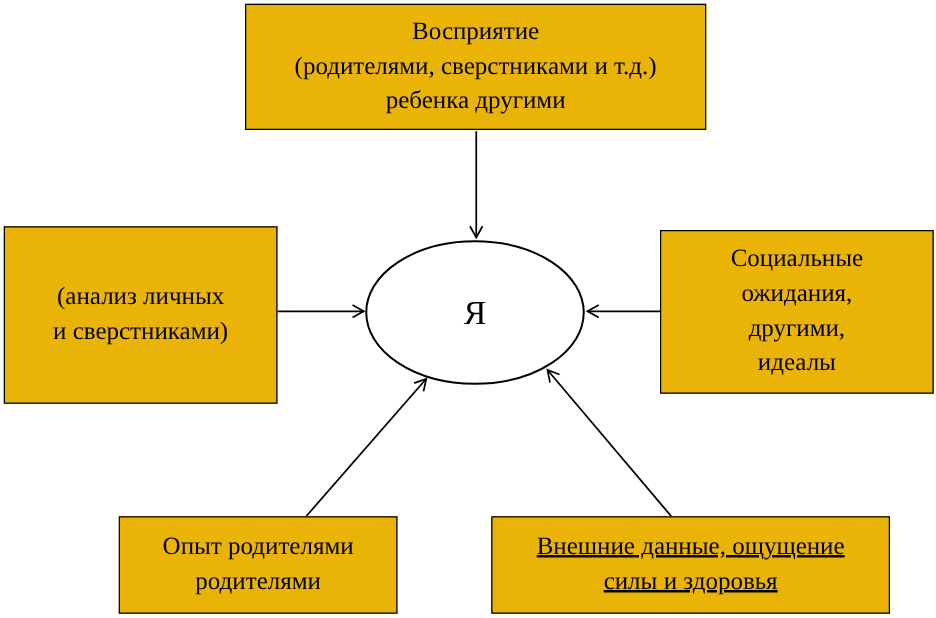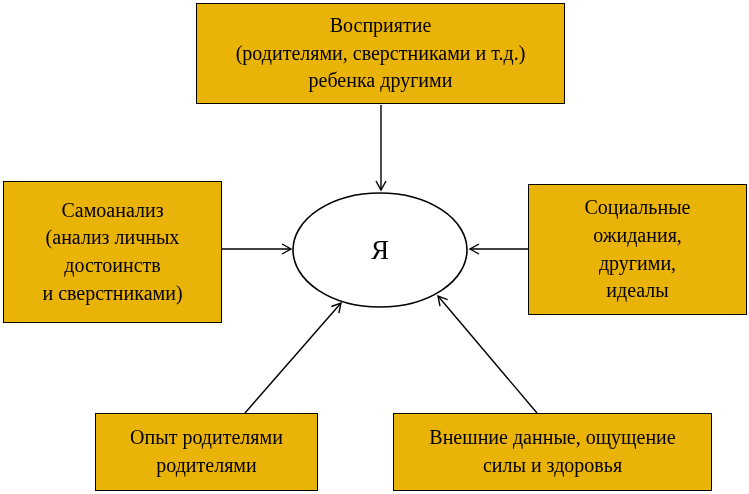--- a/index.html
+++ b/index.html
@@ -34,21 +34,21 @@
     text-align: left;
     font-size: 20px;
     line-height: 1.38;
     box-sizing: border-box;
   }
   .box span { display: block; white-space: nowrap; }
   .box-top          { left: 196px; top: 3px;   width: 369px; height: 101px; }
   .box-left         { left: 3px;   top: 181px; width: 219px; height: 142px; }
   .box-right        { left: 528px; top: 184px; width: 219px; height: 131px; }
   .box-bottom-left  { left: 95px;  top: 413px; width: 223px; height: 78px; }
-  .box-bottom-right { left: 393px; top: 413px; width: 319px; height: 78px; }
+  .box-bottom-right { left: 393px; top: 413px; width: 319px; height: 78px; text-decoration: underline; }
   .self-label {
     position: absolute;
     left: 330px;
     top: 231px;
     width: 100px;
     text-align: center;
     font-size: 27px;
     line-height: 38px;
   }
 </style>
@@ -71,23 +71,21 @@
     <line x1="537" y1="413" x2="438" y2="296" stroke="#000000" stroke-width="1.4" marker-end="url(#arrowhead)"></line>
   </svg>
 
   <div class="box box-top">
     <span>Восприятие</span>
     <span>(родителями, сверстниками и т.д.)</span>
     <span>ребенка другими</span>
   </div>
 
   <div class="box box-left">
-    <span>Самоанализ</span>
     <span>(анализ личных</span>
-    <span>достоинств</span>
     <span>и сверстниками)</span>
   </div>
 
   <div class="box box-right">
     <span>Социальные</span>
     <span>ожидания,</span>
     <span>другими,</span>
     <span>идеалы</span>
   </div>
 

